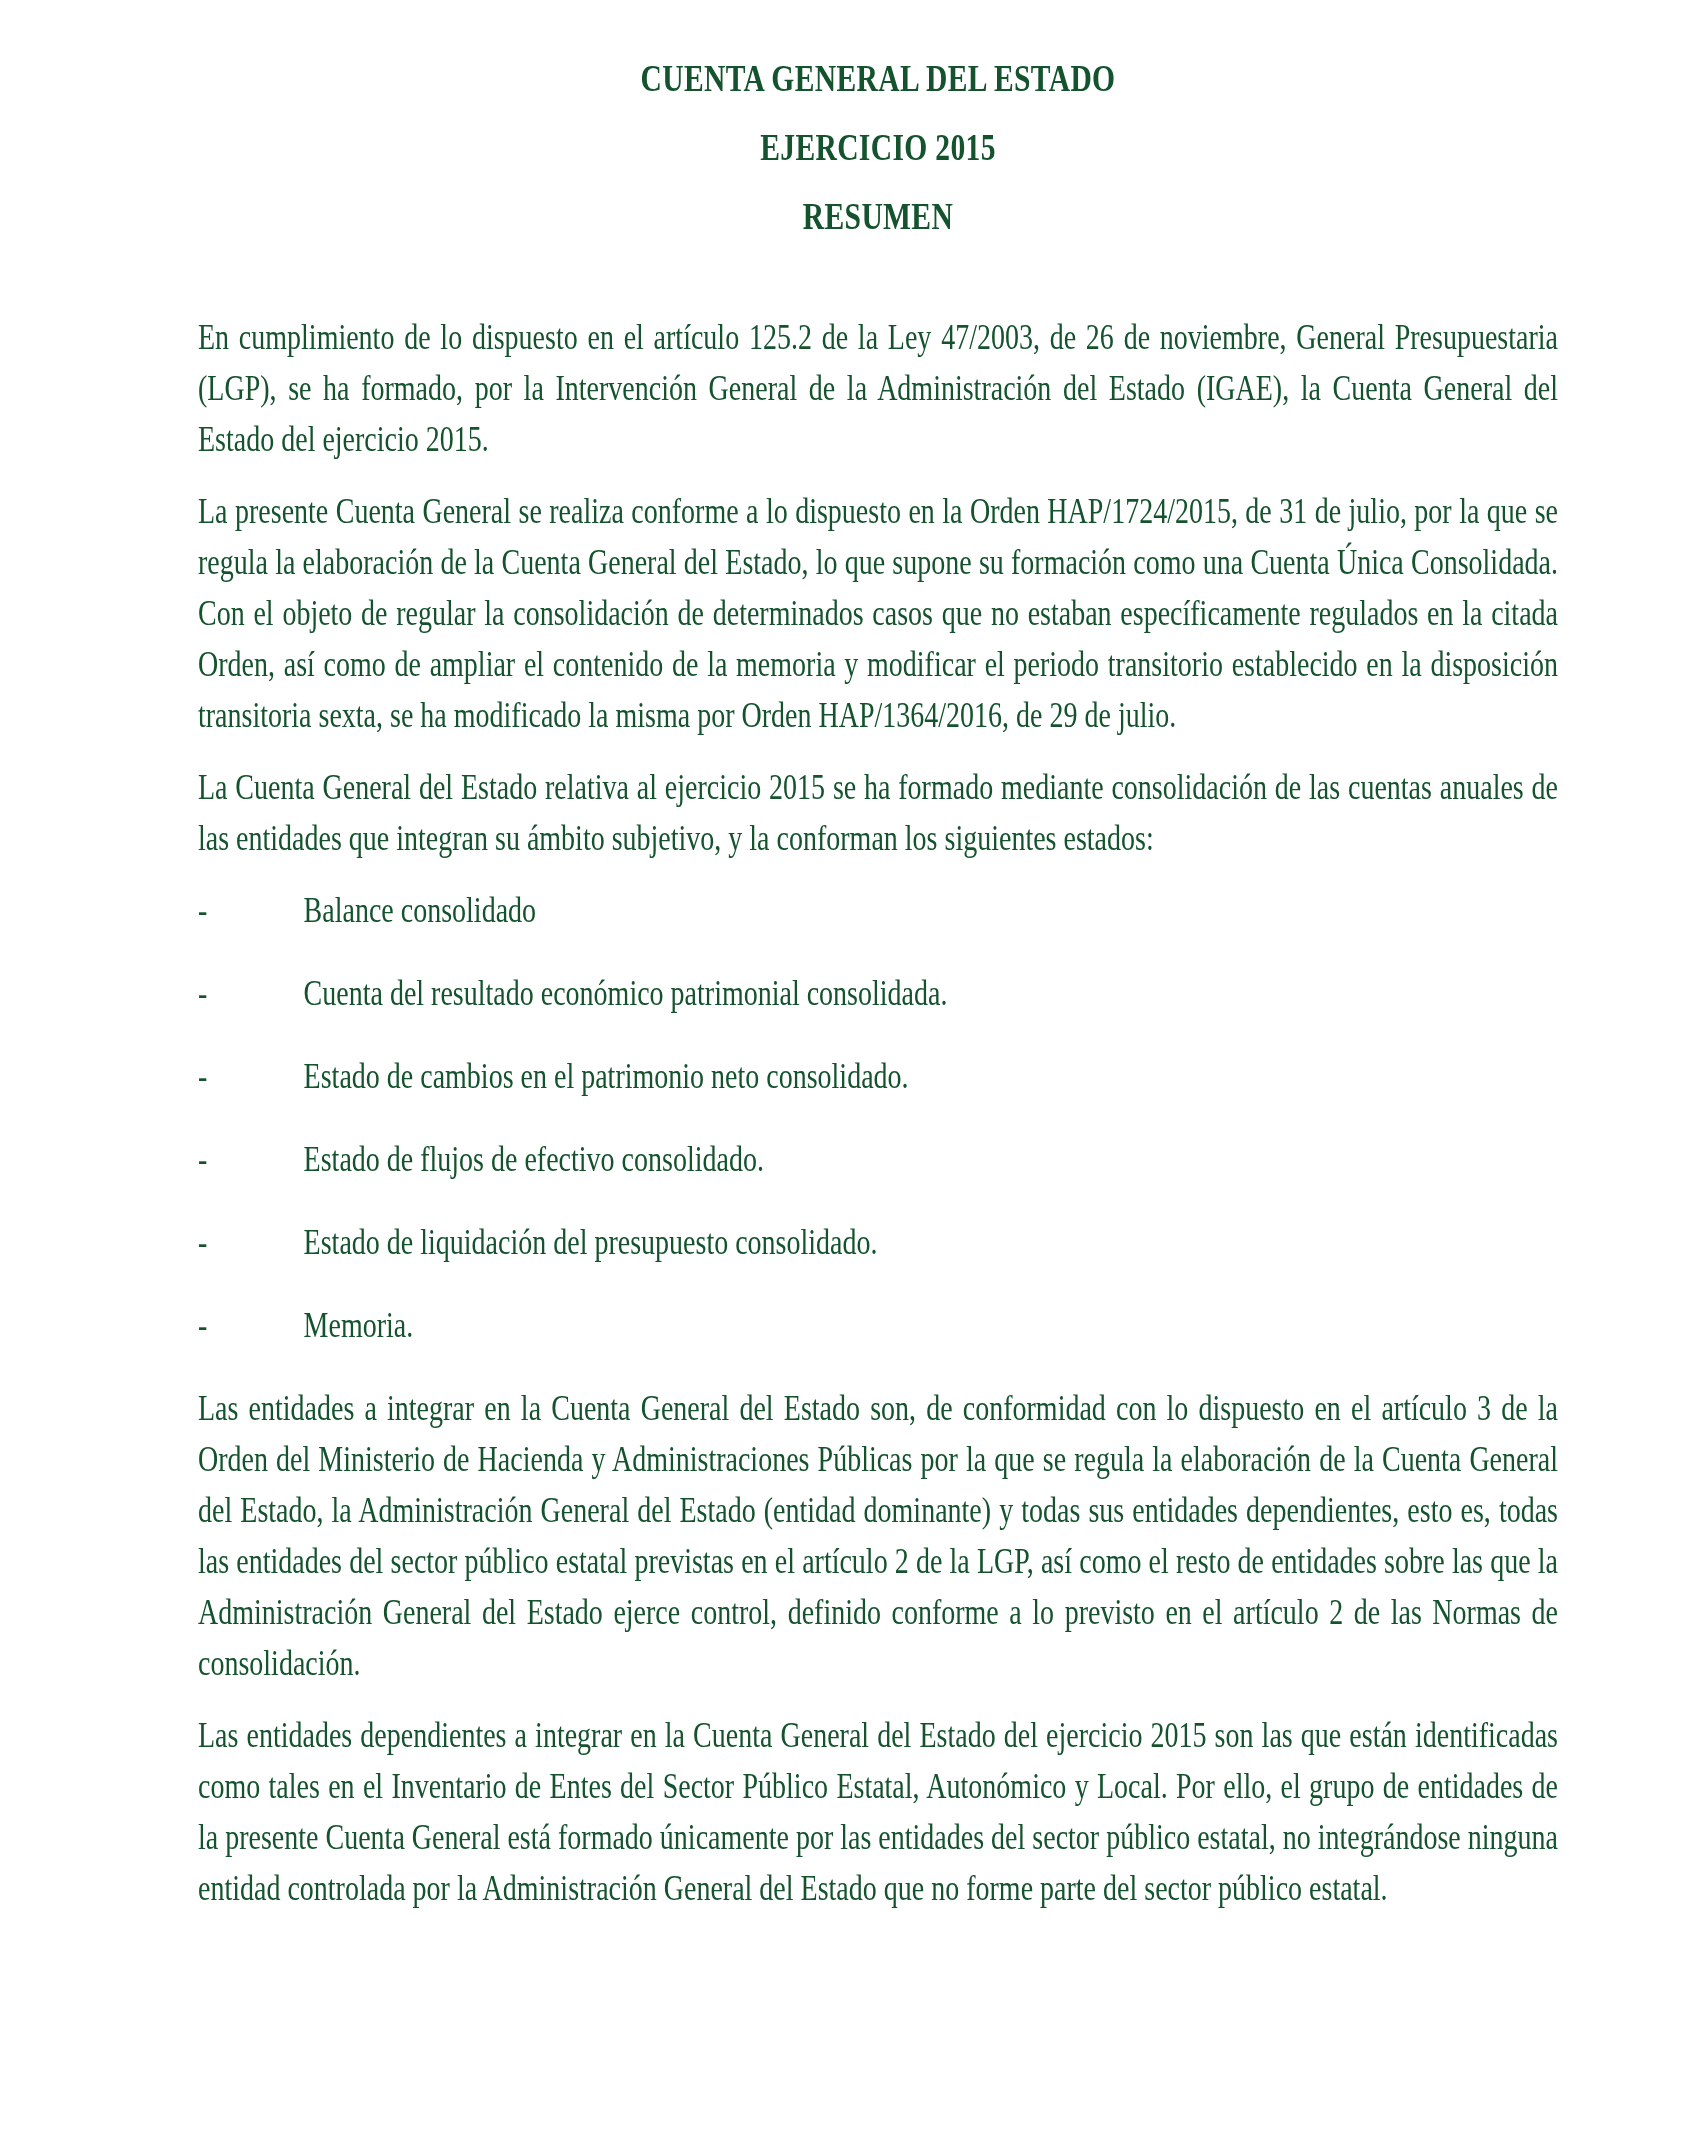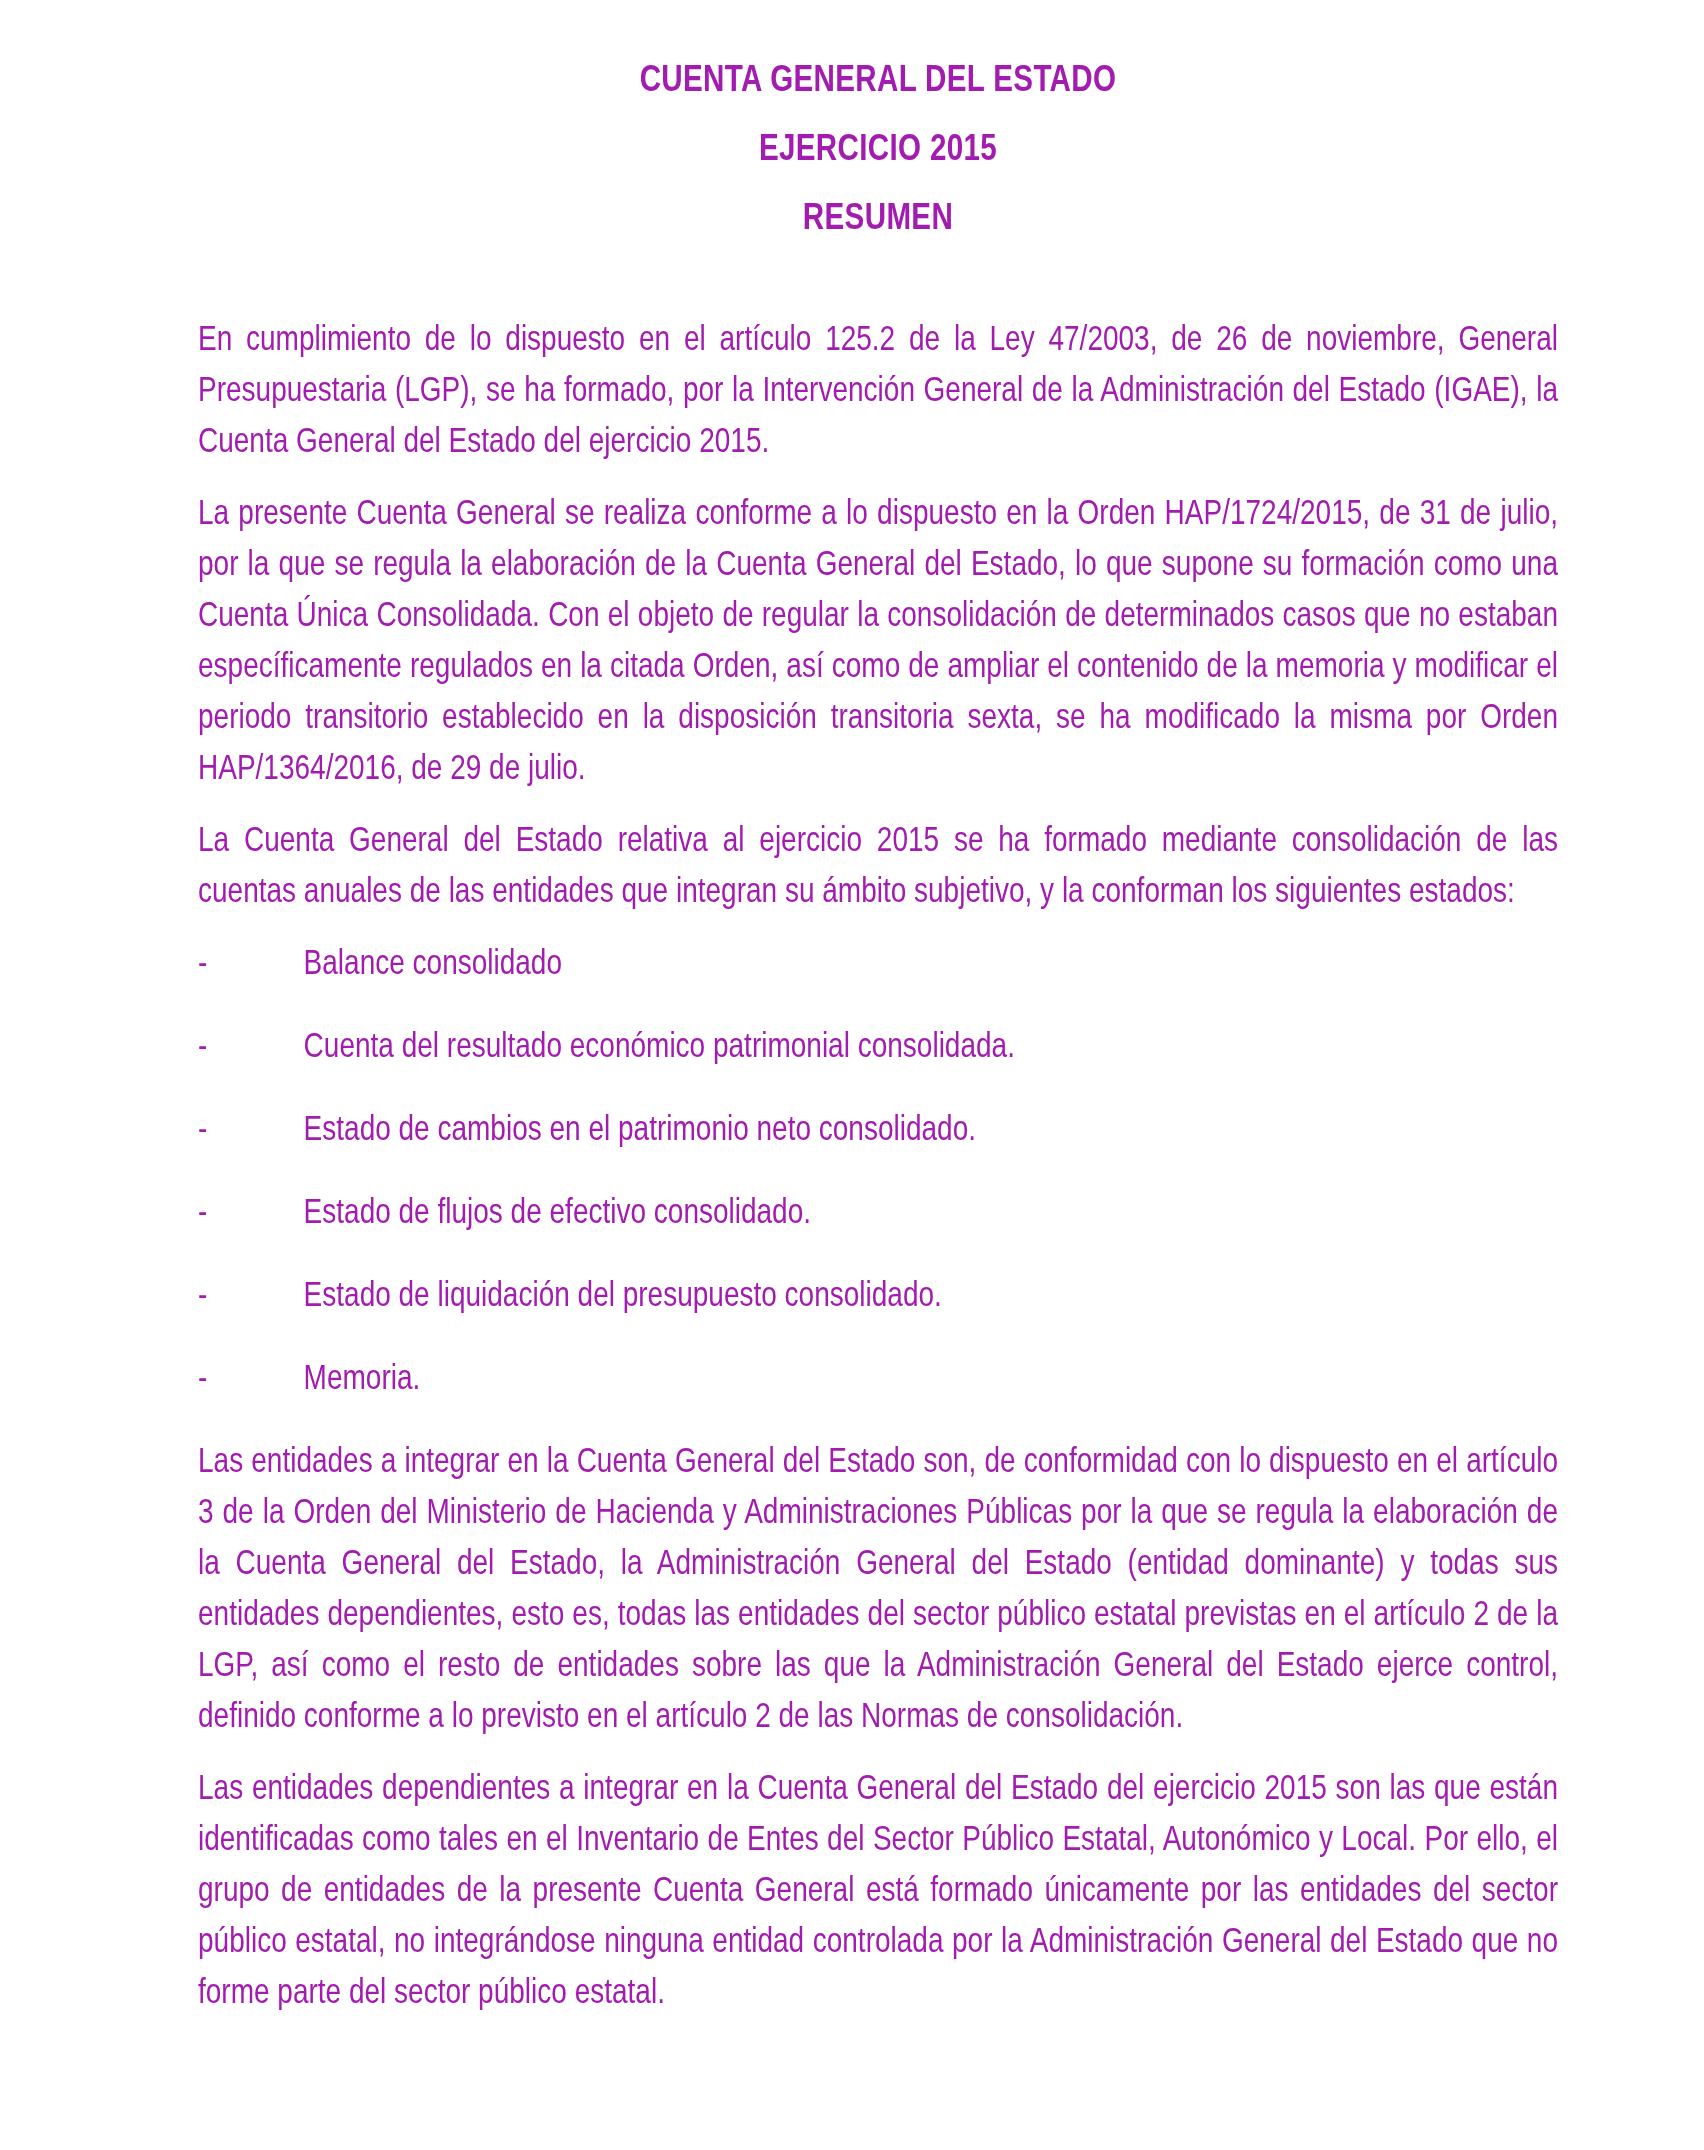--- a/index.html
+++ b/index.html
@@ -7,22 +7,22 @@
     padding: 0;
     background: #7a7a7a;
   }
   .page {
     position: relative;
     width: 1705px;
     height: 2151px;
     background: #ffffff;
     margin: 0 auto;
     overflow: hidden;
-    font-family: Liberation Sans, sans-serif;
-    color: #a21caf;
+    font-family: Liberation Serif, serif;
+    color: #14532d;
   }
   
   .content {
     position: absolute;
     left: 198px;
     top: 44px;
     width: 1700px;               
     transform: scaleX(0.8);
     transform-origin: 0 0;
   }

